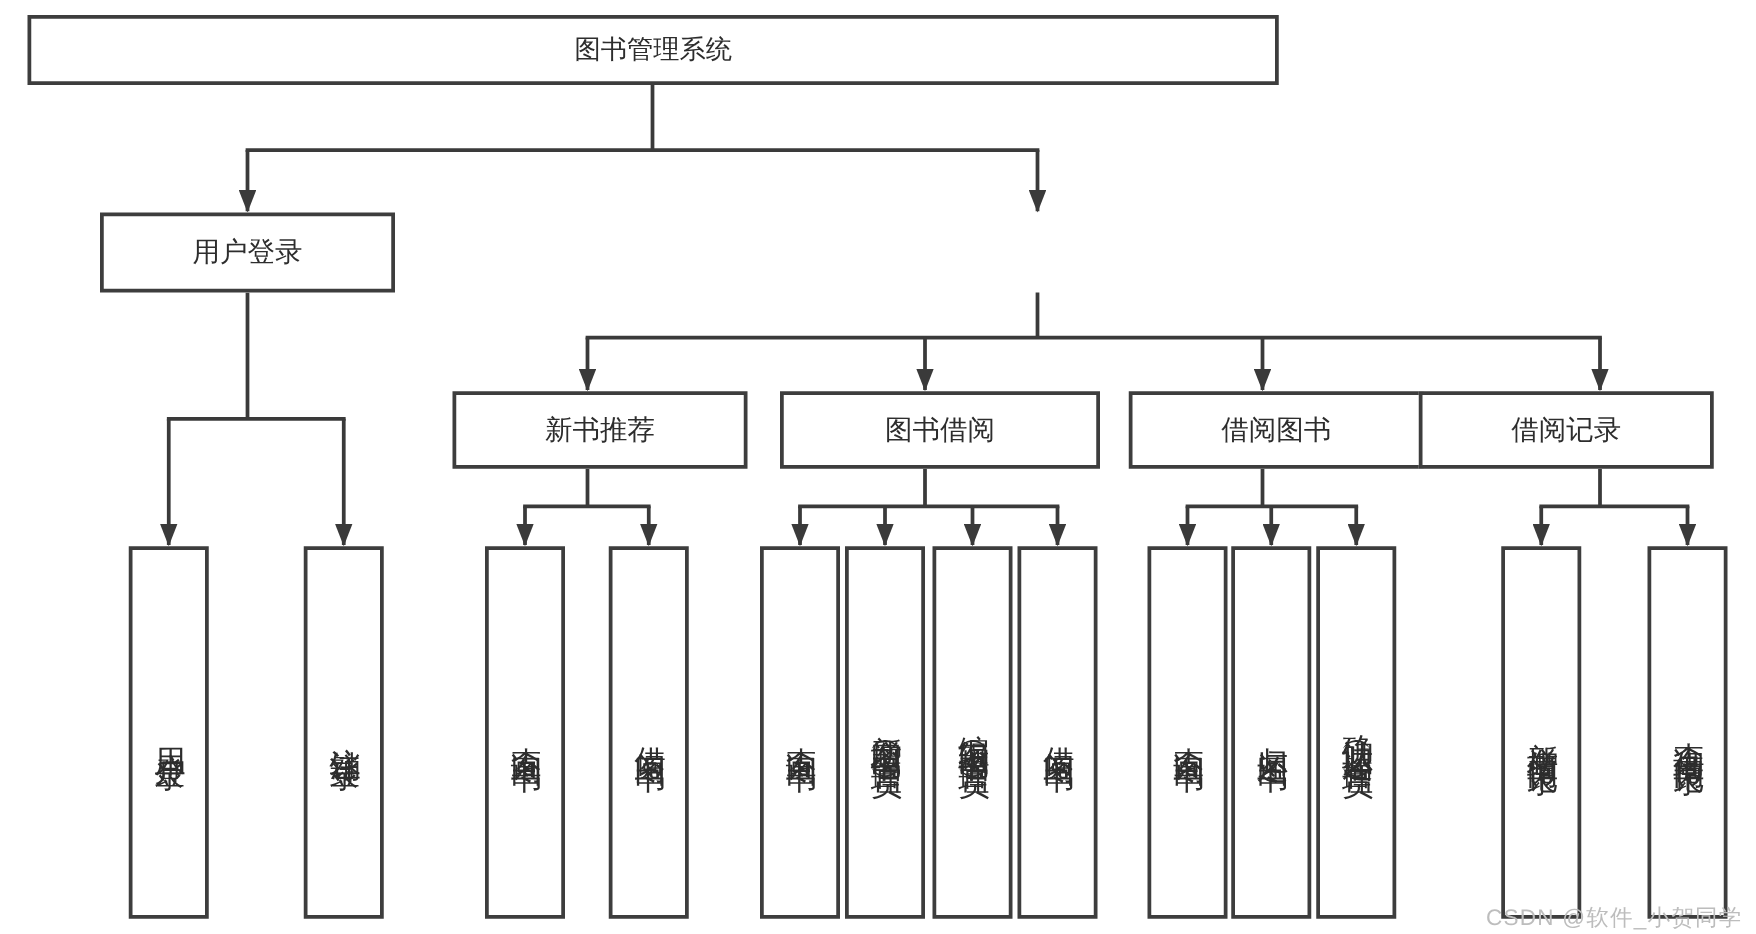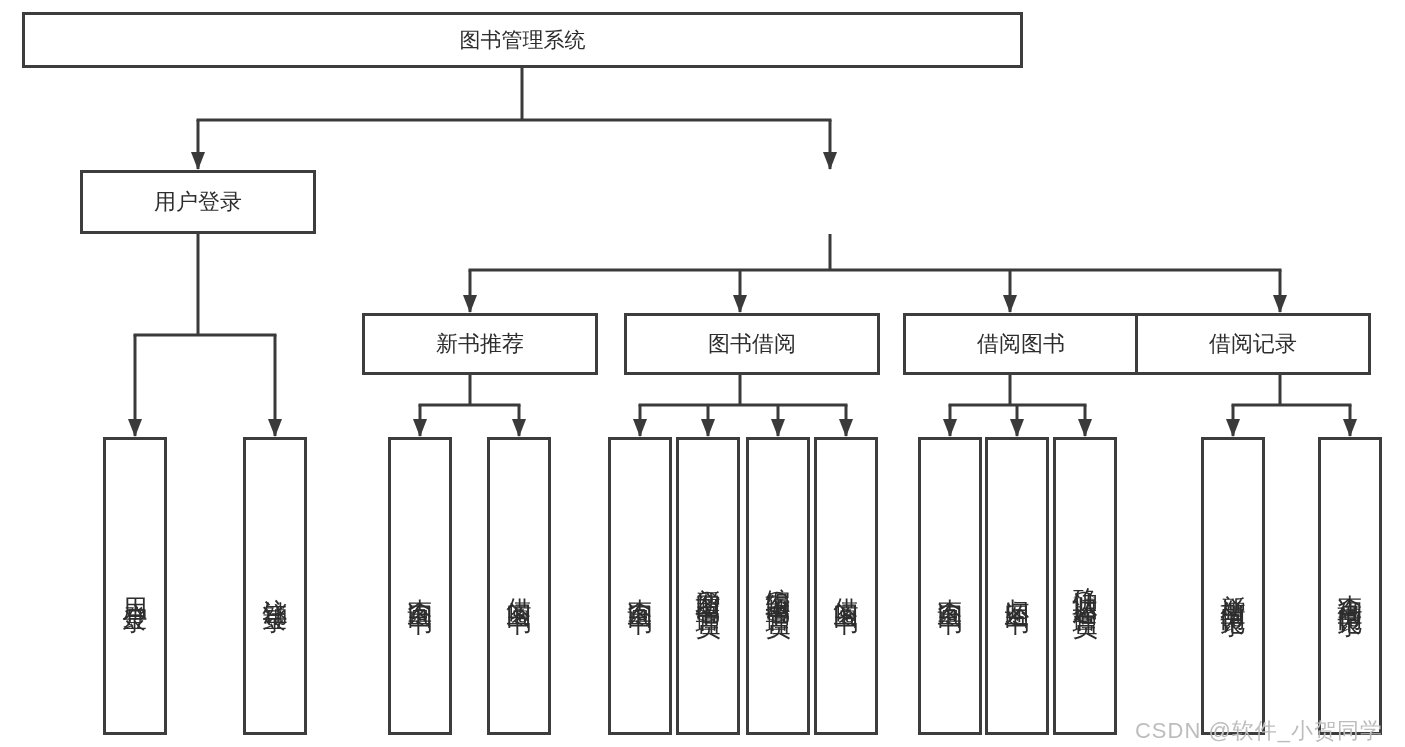--- a/index.html
+++ b/index.html
@@ -56,23 +56,23 @@
   .l6  { left: 676px; }
   .l7  { left: 746px; }
   .l8  { left: 814px; }
   .l9  { left: 918px; }
   .l10 { left: 985px; }
   .l11 { left: 1053px; }
   .l12 { left: 1201px; }
   .l13 { left: 1318px; }
   .watermark {
     position: absolute;
-    right: 22px;
+    right: 11px;
     bottom: 1px;
-    font-size: 22px;
+    font-size: 18px;
     letter-spacing: 1px;
     color: #bdbdbd;
     z-index: 5;
     white-space: nowrap;
   }
 </style>
 </head>
 <body>
 
 <div class="canvas">

